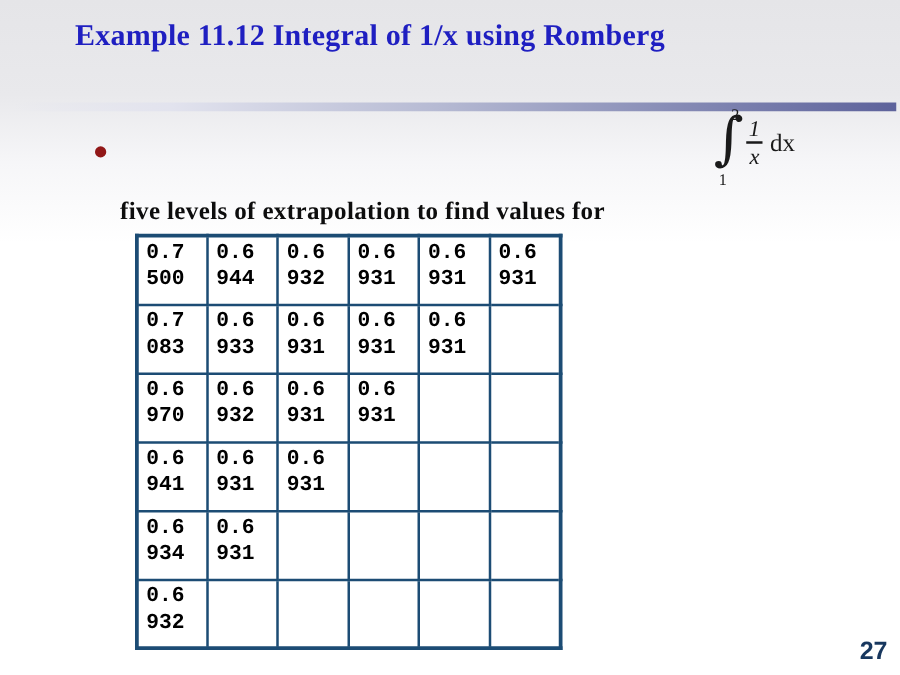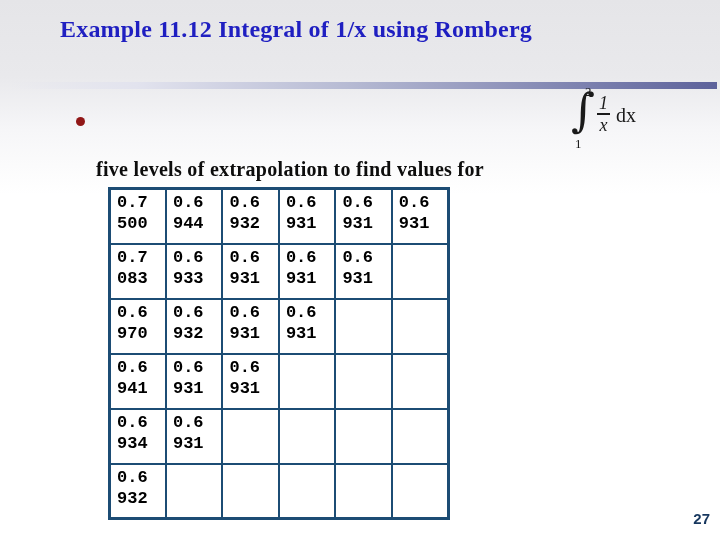--- a/index.html
+++ b/index.html
@@ -103,21 +103,21 @@
     color: #000000;
     white-space: pre-line;
   }
   table.romberg tr { height: 55px; }
 
   
   .page-number {
     position: absolute;
     right: 10px; top: 510px;
     font-weight: bold;
-    font-size: 15px;
+    font-size: 20px;
     color: #17375e;
   }
 </style>
 </head>
 <body>
 
 <div class="slide">
 
   <div class="title">
     <div>Example 11.12 Integral of 1/x using Romberg</div>

